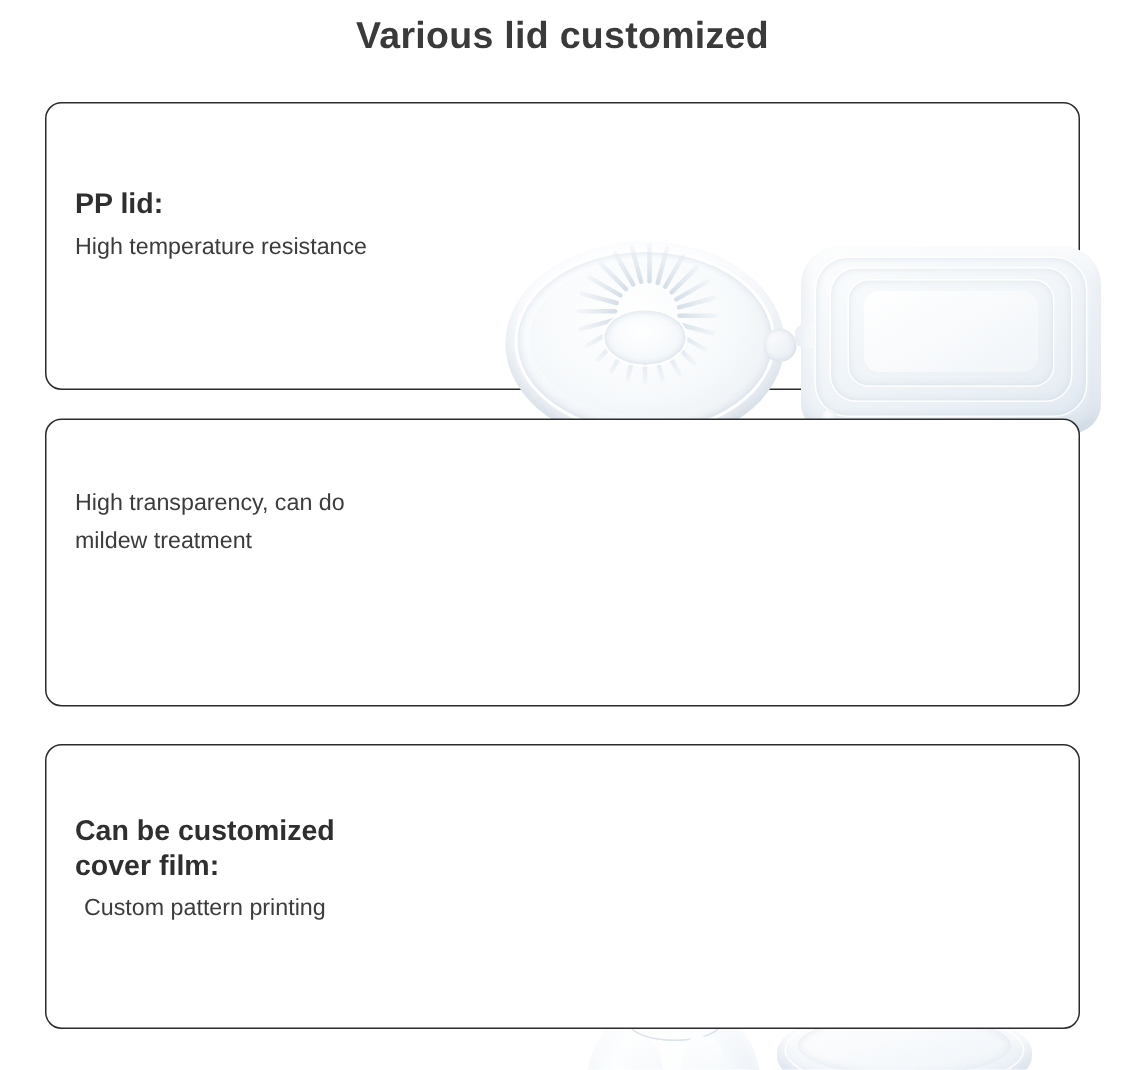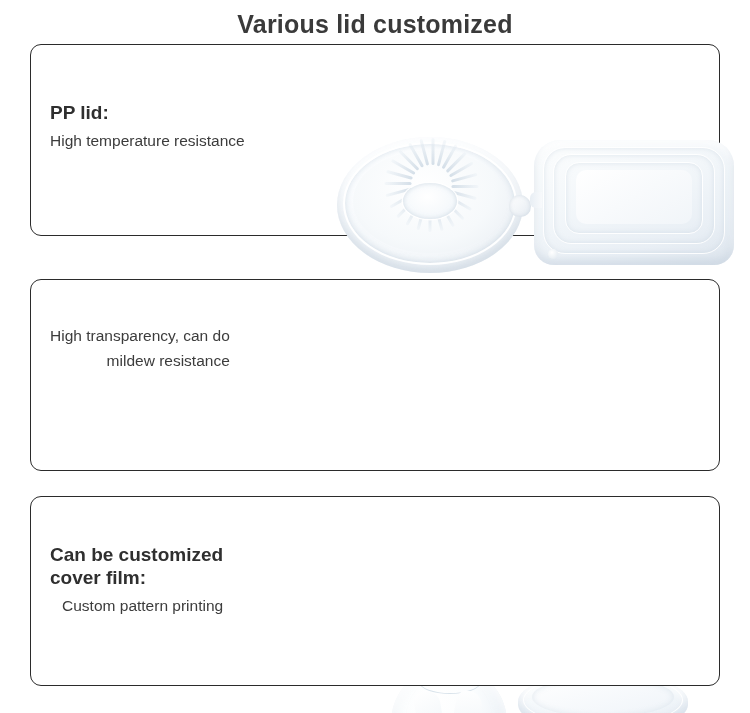--- a/index.html
+++ b/index.html
@@ -30,21 +30,21 @@
 
   .panel {
     position: absolute;
     left: 30px;
     width: 690px;
     box-sizing: border-box;
     border: 1.4px solid #2b2b2b;
     border-radius: 11px;
     background: #ffffff;
   }
-  #panel-pp  { top: 44px;  height: 192px; padding-left: 48px; }
+  #panel-pp  { top: 68px;  height: 192px; padding-left: 48px; }
   #panel-pe  { top: 279px; height: 192px; }
   #panel-cf  { top: 496px; height: 190px; }
 
   .panel-text {
     position: absolute;
     left: 19px;
   }
   .panel-heading {
     font-size: 19px;
     font-weight: bold;
@@ -53,21 +53,20 @@
     margin: 0 0 4px 0;
     white-space: pre-line;
   }
   .panel-desc {
     font-size: 15.5px;
     font-weight: normal;
     color: #3c3c3c;
     line-height: 25px;
     margin: 0;
     white-space: pre-line;
-    text-align: right;
   }
   #pp-text { top: 56px; }
   #pe-text { top: 43px; }
   #cf-text { top: 46px; }
   #cf-desc { padding-left: 6px; }
 
   .art {
     position: absolute;
   }
 
@@ -300,21 +299,21 @@
     <div class="flat"></div>
     <div class="notch"></div>
     <div class="foot"></div>
   </div>
 </div>
 
 <div class="panel" id="panel-pe">
 
   <div class="panel-text" id="pe-text">
     <p class="panel-desc">High transparency, can do
-mildew resistance</p>
+mildew treatment</p>
   </div>
 
   <div class="art" id="pe-heart">
     <div class="body"></div>
     <div class="top"></div>
     <div class="seam"></div>
     <div class="nub"></div>
   </div>
 
   <div class="art" id="pe-square">

